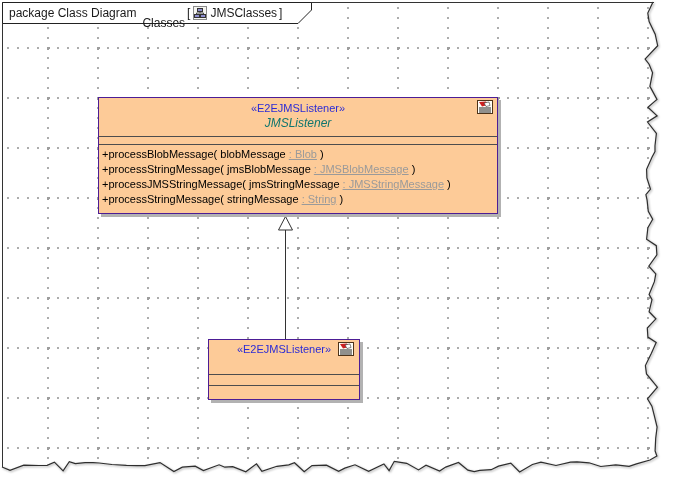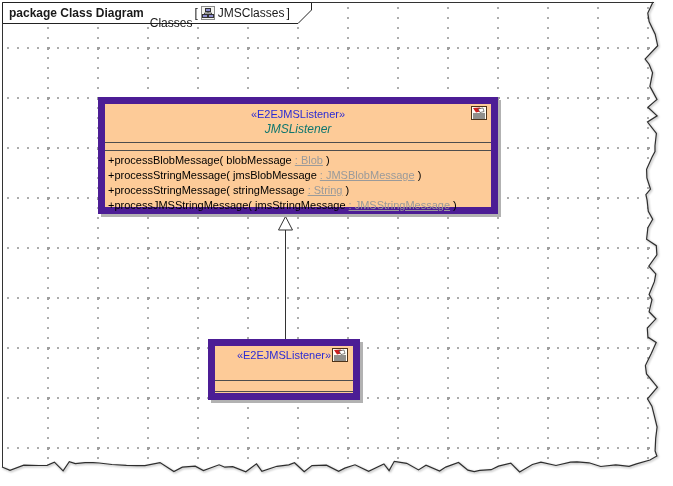--- a/index.html
+++ b/index.html
@@ -22,27 +22,27 @@
   #torn-mask { fill:#ffffff; stroke:none; }
   #torn-line { fill:none; stroke:#2e2e2e; stroke-width:1.2;
                filter: drop-shadow(1.6px 1.6px 1.1px #9f9f9f); }
   .frame-line { stroke:#333; stroke-width:1; shape-rendering:crispEdges; }
 
   
   #tab { position:absolute; left:2px; top:2px; z-index:4; width:312px; height:22px; }
   #tab-shape { position:absolute; left:0; top:0; width:312px; height:22px; }
   #tab-content { position:absolute; left:7px; top:0; height:22px; display:flex; align-items:center;
                  white-space:pre; font-size:12px; color:#1a1a1a; }
-  .tab-bold { font-weight:bold; }
+  .tab-bold { font-weight:normal; }
   .tab-plain { margin-left:6px;margin-top:20px; }
   .tab-bracket { margin-left:2px; }
   #tab-content .dicon { margin:0 3px 0 3px; }
 
   
-  .classbox { position:absolute; background:#FDCB98; border:7px solid #4c1d95;
+  .classbox { position:absolute; background:#FDCB98; border:1px solid #4c1d95;
               box-shadow:3px 3px 0 0 #b2b2b2; z-index:3; }
   .stereo { color:#2B2BD5; font-size:11px; text-align:center; line-height:14px; }
   .cname  { color:#0f766e; font-weight:normal; font-size:12px; }
   .compartment { border-top:1px solid #4d4d4d; }
   .op { white-space:pre; font-size:11px; line-height:15px; color:#000; }
   .op .t { color:#9a9a9a;text-decoration:underline; }
   .badge { position:absolute; }
 
   #class1 { left:98px; top:97px; width:400px; height:117px; }
   #c1-head { height:38px; padding-top:3px; }
@@ -106,22 +106,22 @@
         <line x1="2" y1="10" x2="14" y2="10" stroke="#222"></line>
         <line x1="2" y1="12" x2="14" y2="12" stroke="#222"></line>
         <polygon points="2,2 9,1.5 11,5 5,6.5" fill="#cc2020"></polygon>
         <polygon points="7,3 12,2 13,5.5 9,6.5" fill="#ffffff" stroke="#333" stroke-width="0.6"></polygon>
       </svg></span>
     </div>
     <div id="c1-attrs" class="compartment"></div>
     <div id="c1-ops" class="compartment">
       <div class="op"><span>+processBlobMessage( blobMessage </span><span class="t">: Blob</span><span> )</span></div>
       <div class="op"><span>+processStringMessage( jmsBlobMessage </span><span class="t">: JMSBlobMessage</span><span> )</span></div>
+      <div class="op"><span>+processJMSStringMessage( jmsStringMessage </span><span class="t">: JMSStringMessage</span><span> )</span></div>
       <div class="op"><span>+processStringMessage( stringMessage </span><span class="t">: String</span><span> )</span></div>
-      <div class="op"><span>+processJMSStringMessage( jmsStringMessage </span><span class="t">: JMSStringMessage</span><span> )</span></div>
     </div>
   </div>
 
   <div id="class2" class="classbox">
     <div id="c2-head">
       <div class="stereo">«E2EJMSListener»</div>
       <span class="badge" style="right:5px; top:2px;"><svg width="16" height="14" viewBox="0 0 16 14">
         <rect x="0.5" y="0.5" width="15" height="13" fill="#fffef8" stroke="#4d3319"></rect>
         <line x1="2" y1="8" x2="14" y2="8" stroke="#222"></line>
         <line x1="2" y1="10" x2="14" y2="10" stroke="#222"></line>

